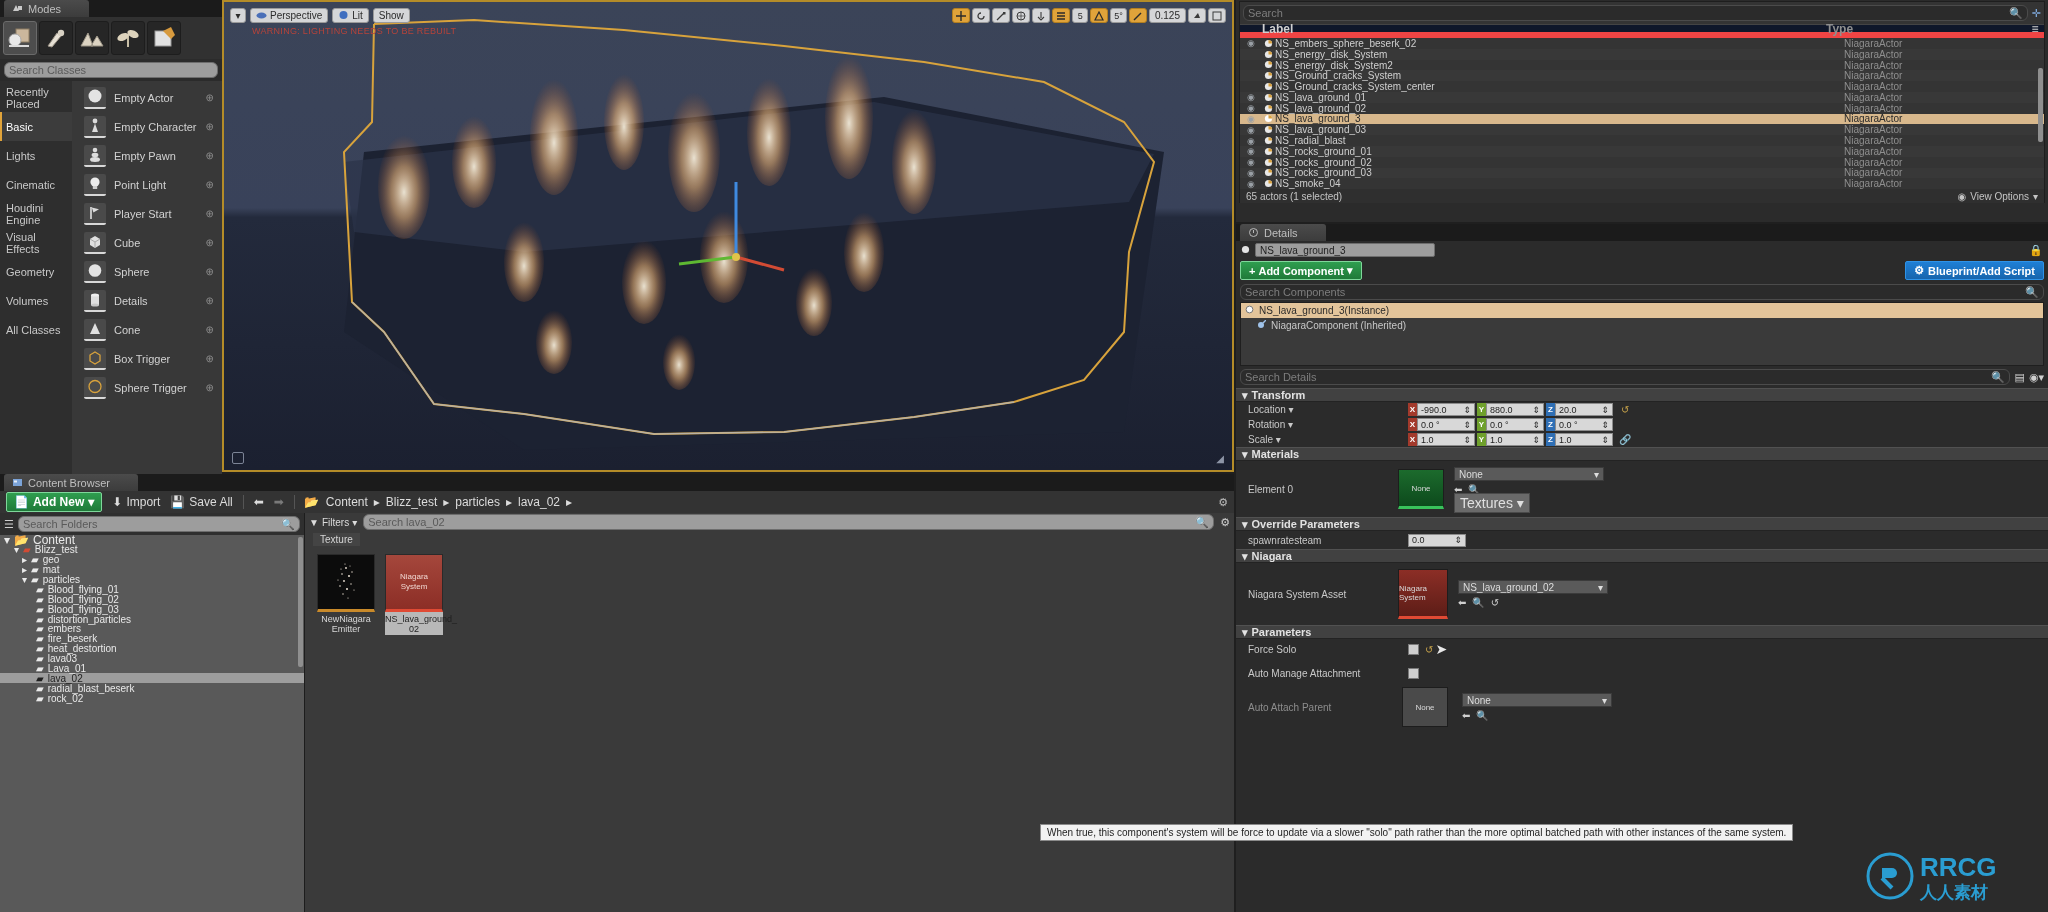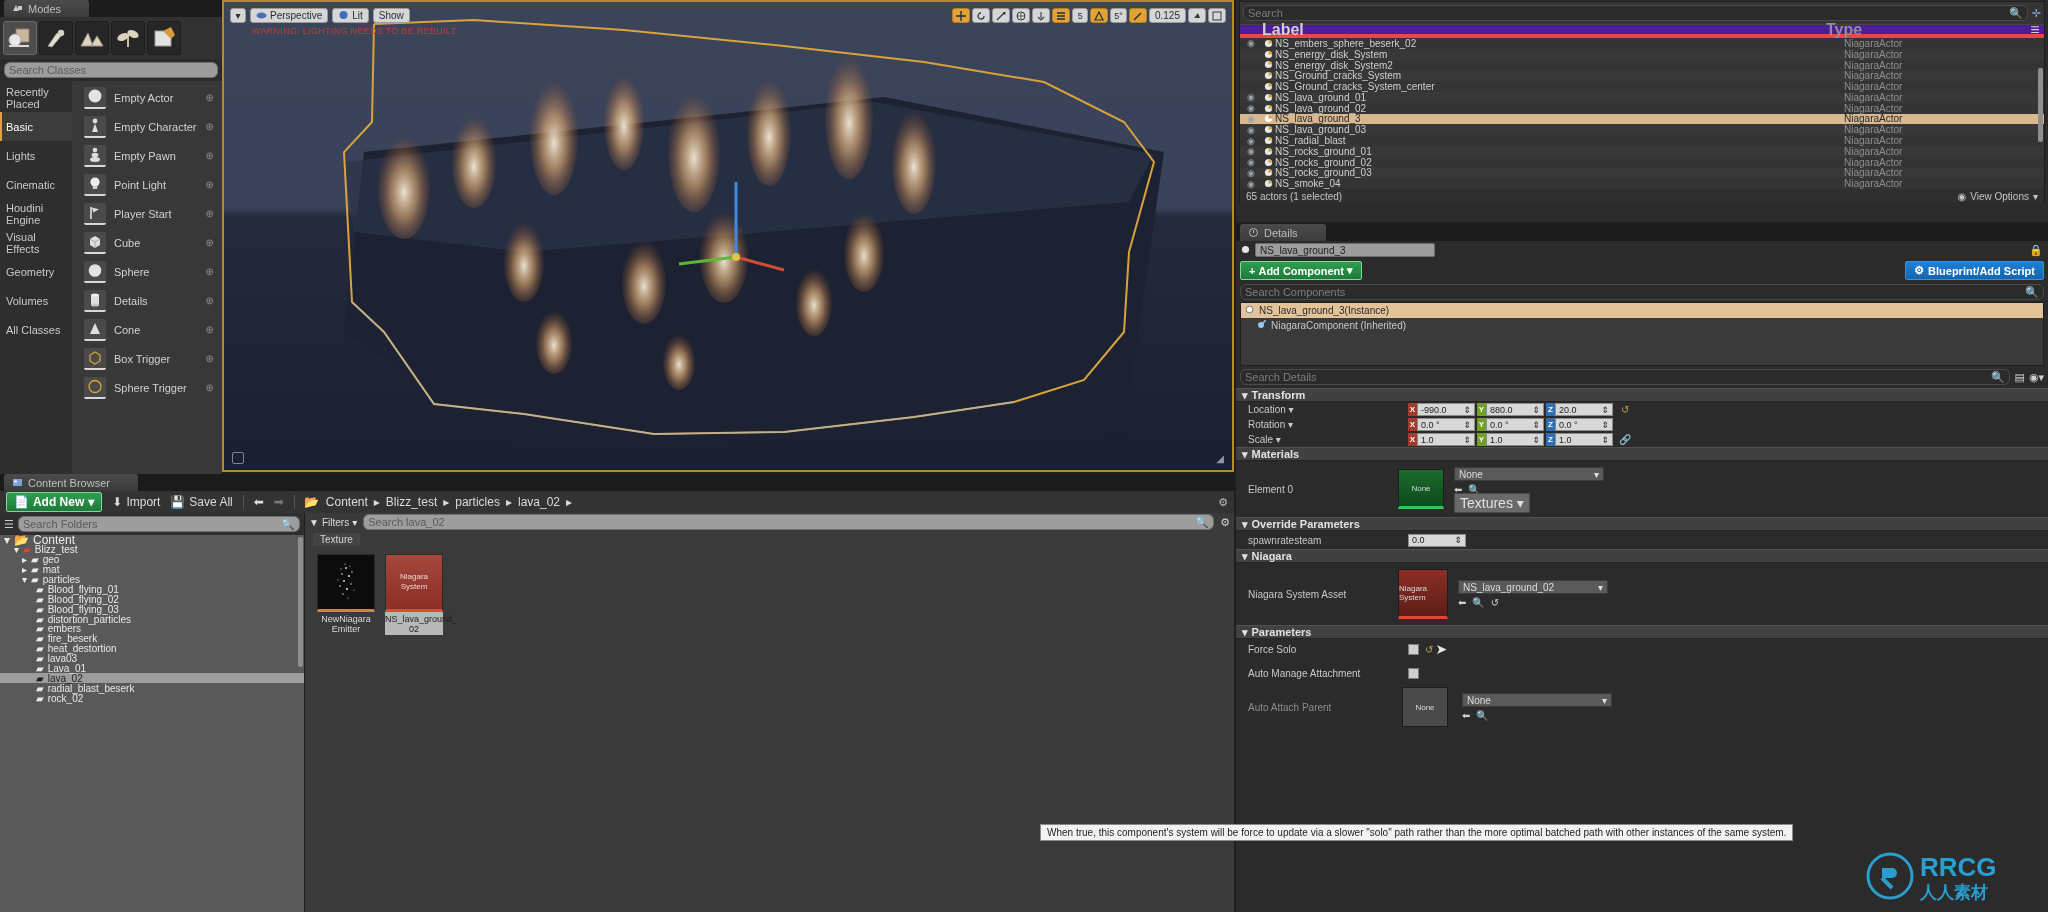--- a/index.html
+++ b/index.html
@@ -73,22 +73,22 @@
   .vpbtn.sq { padding:0 3px; min-width:16px; justify-content:center; }
   .vpbtn.on { background:#e0a33a; border-color:#b37f20; color:#2b2b2b; }
   .vp-warn { position:absolute; left:28px; top:24px; font-size:9px; color:#b6433a; z-index:5; letter-spacing:.3px;}
   .vp-corner { position:absolute; left:8px; bottom:6px; width:12px;height:12px; border:1px solid #7c8496; border-radius:2px; z-index:5;}
   .vp-rcorner{ position:absolute; right:8px; bottom:6px; font-size:10px; color:#8d95a6; z-index:5;}
 
   
   #outliner { position:absolute; left:1236px; top:0; width:812px; height:222px; background:#2b2b2b; }
   #outliner .olbody { margin:1px 3px 0 3px; background:#343434; height:202px; border:1px solid #1e1e1e;}
   .ol-search { margin:3px; display:flex; gap:4px; align-items:center;}
-  .ol-head { display:flex; height:14px; background:#4c1d95; border-top:1px solid #444; border-bottom:4px solid #ef4444;
-             font-size:16px; color:#d0d0d0; align-items:center; font-weight:bold; }
+  .ol-head { display:flex; height:14px; background:#0f172a; border-top:1px solid #444; border-bottom:6px solid #ef4444;
+             font-size:12px; color:#d0d0d0; align-items:center; font-weight:bold; }
   .ol-row { display:flex; align-items:center; height:10.8px; font-size:10px; }
   .ol-row.alt { background:#383838; }
   .ol-row.sel { background:#d8b88c; color:#2a2a2a; }
   .ol-eye { width:22px; text-align:center; color:#9aa0a6; font-size:9px; }
   .ol-icon { width:13px; display:flex; justify-content:center; }
   .ol-label { flex:1; color:#cfcfcf; }
   .ol-row.sel .ol-label, .ol-row.sel .ol-type { color:#2a2a2a; }
   .ol-type { width:200px; color:#8f8f8f; }
   .ol-foot { display:flex; justify-content:space-between; align-items:center; height:14px;
              padding:0 6px; font-size:10px; color:#c4c4c4; background:#2f2f2f; }

